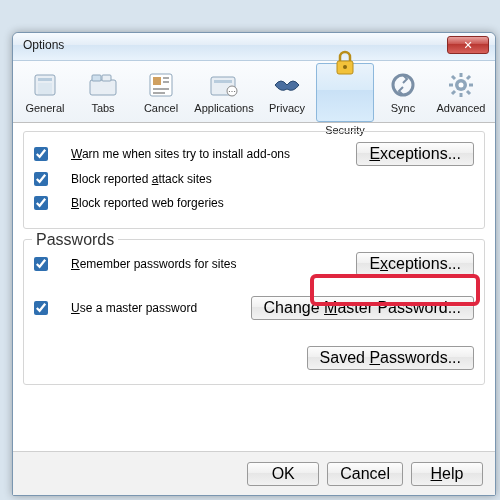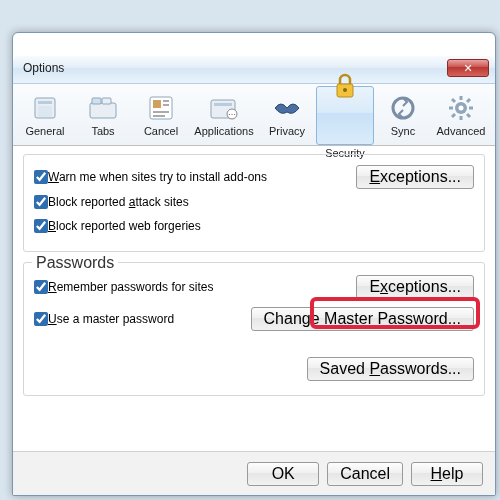--- a/index.html
+++ b/index.html
@@ -24,21 +24,20 @@
     box-shadow: 0 0 8px rgba(0,0,0,0.3);
   }
   .titlebar {
     height: 28px;
     background: linear-gradient(#f7fbff, #e3edf7 45%, #d6e6f5 46%, #e9f3fc);
     border-bottom: 1px solid #b8cde0;
     border-radius: 6px 6px 0 0;
     display: flex;
     align-items: center;
     padding: 0 6px 3px 10px;
-    margin-top: 23px;
   }
   .titlebar .title { flex: 1; color: #1a1a1a; }
   .close-btn {
     width: 42px; height: 18px;
     background: linear-gradient(#e9a3a0, #c9524d 45%, #b93832 46%, #d7615b);
     border: 1px solid #8a2a26;
     border-radius: 3px;
     color: #fff;
     font-size: 11px;
     display: flex; align-items: center; justify-content: center;
@@ -89,21 +88,21 @@
     padding: 0 4px;
     color: #333;
     font-size: 16px;
   }
   .row {
     display: flex;
     align-items: center;
     margin: 2px 0;
     min-height: 22px;
   }
-  .row label { display: flex; align-items: center; gap: 0; }
+  .row label { display: flex; align-items: center; gap: 23px; }
   .row .spacer { flex: 1; }
   input[type="checkbox"] {
     width: 14px; height: 14px;
     accent-color: #2f6fb0;
     margin:0;
   }
   .btn {
     background: linear-gradient(#fdfdfd,#f0f0f0 45%,#e6e6e6 46%,#f2f2f2);
     border: 1px solid #9a9a9a;
     border-radius: 3px;
@@ -269,21 +268,21 @@
     <div class="group" style="min-height:116px">
       <span class="group-label">Passwords</span>
       <div class="row">
         <label>
           <input type="checkbox" checked="" style="">
           <span><span></span><span class="u">R</span><span>emember passwords for sites</span></span>
         </label>
         <span class="spacer"></span>
         <button class="btn"><span>E</span><span class="u">x</span><span>ceptions...</span></button>
       </div>
-      <div class="row" style="margin-top:8px">
+      <div class="row" style="margin-top:20px">
         <label>
           <input type="checkbox" checked="" style="">
           <span><span></span><span class="u">U</span><span>se a master password</span></span>
         </label>
         <span class="spacer"></span>
         <button class="btn"><span>Change </span><span class="u">M</span><span>aster Password...</span></button>
       </div>
       <div class="row" style="margin-top:26px">
         <span class="spacer"></span>
         <button class="btn"><span>Saved </span><span class="u">P</span><span>asswords...</span></button>

